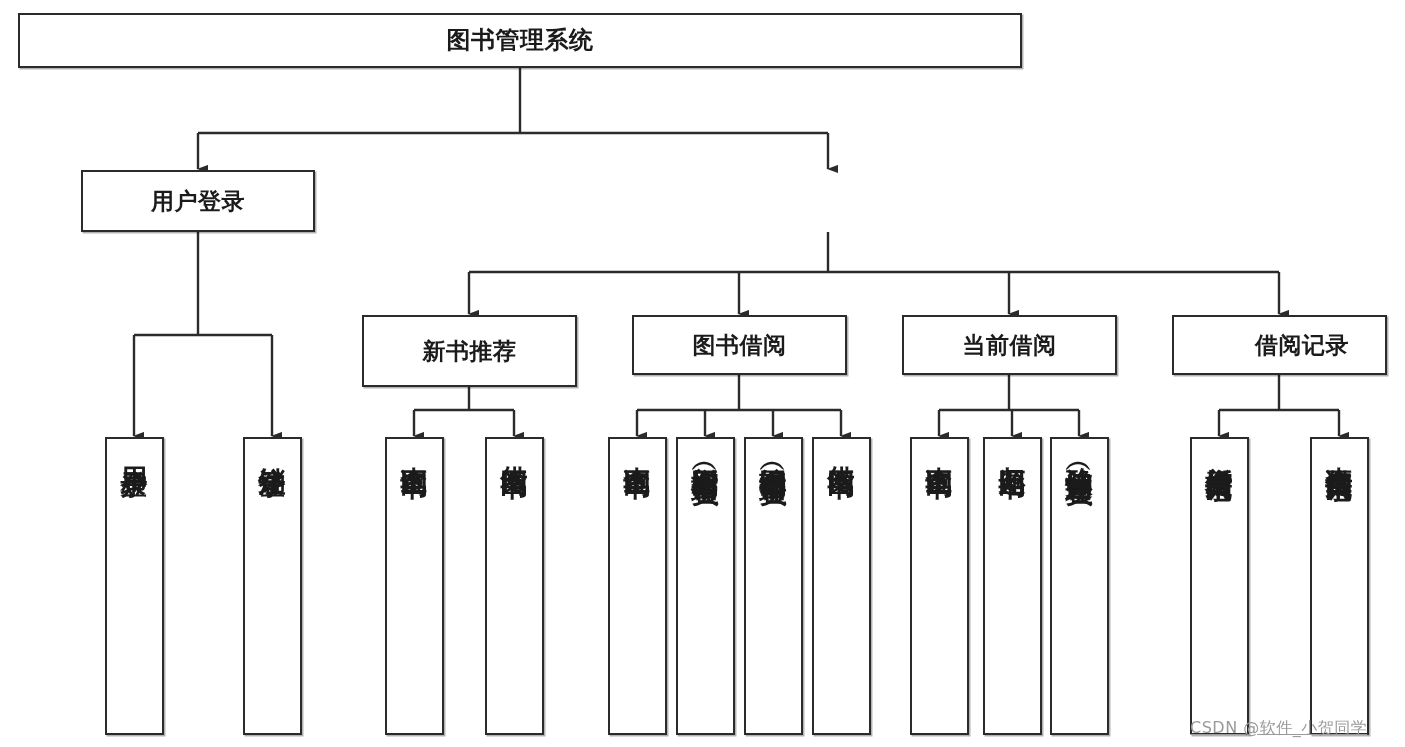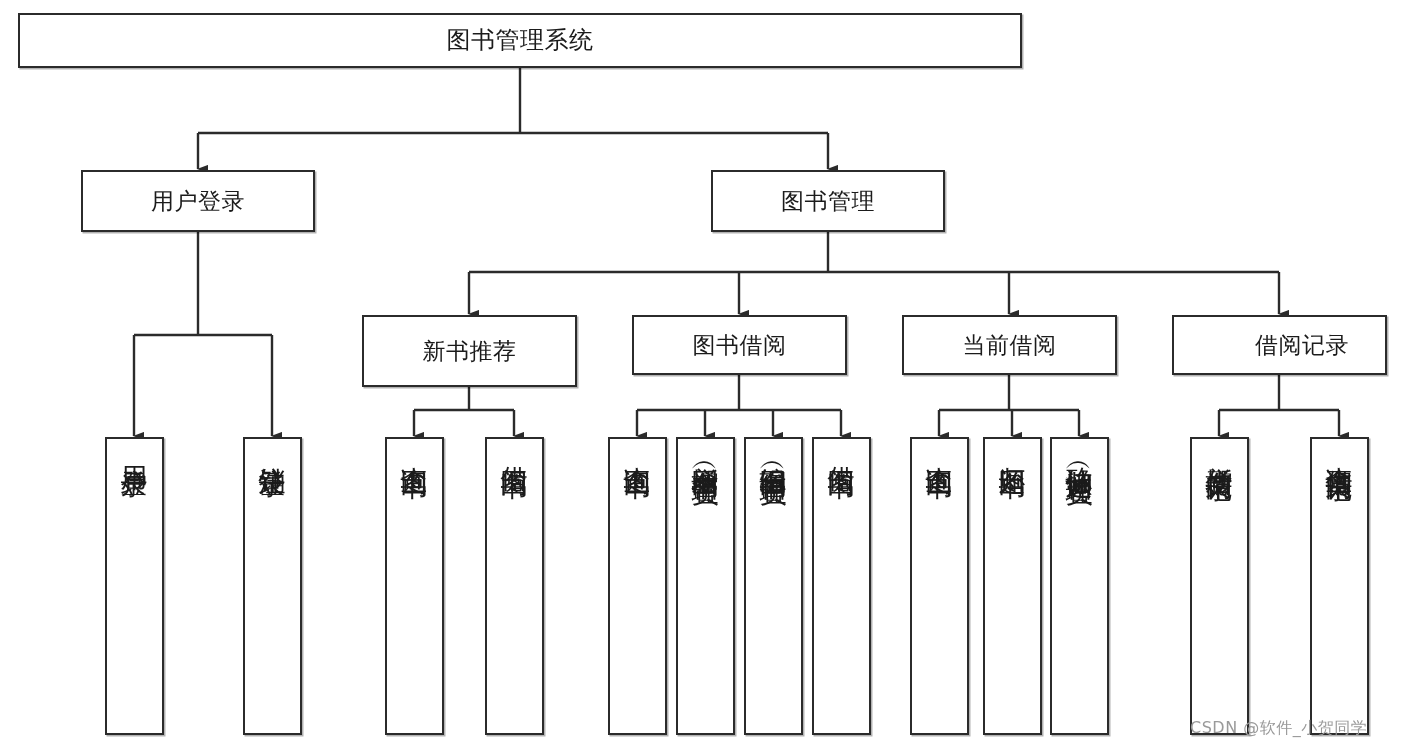--- a/index.html
+++ b/index.html
@@ -27,20 +27,21 @@
   .node {
     position: absolute;
     box-sizing: border-box;
     background: #ffffff;
     border: 2px solid #2b2b2b;
     box-shadow: 1.5px 1.5px 0 rgba(0,0,0,0.30);
     display: flex;
     align-items: center;
     justify-content: center;
     color: #1b1b1b;
+    font-weight: bold;
   }
   .node-label {
     display: block;
     text-align: center;
     line-height: 1.22;
     white-space: pre-line;
   }
   .node.horizontal .node-label {
     writing-mode: horizontal-tb;
     font-size: 23px;
@@ -116,23 +117,20 @@
   </svg>
 
   <div class="node root horizontal" style="left: 18px; top: 13px; width: 1004px; height: 55px;">
     <span class="node-label">图书管理系统</span>
   </div>
 
   <div class="node horizontal" style="left: 81px; top: 170px; width: 234px; height: 62px;">
     <span class="node-label">用户登录</span>
   </div>
 
-  <div class="node horizontal" style="left: 711px; top: 170px; width: 234px; height: 62px;">
-    <span class="node-label">图书管理</span>
-  </div>
 
   <div class="node horizontal" style="left: 362px; top: 315px; width: 215px; height: 72px;">
     <span class="node-label">新书推荐</span>
   </div>
 
   <div class="node horizontal" style="left: 632px; top: 315px; width: 215px; height: 60px;">
     <span class="node-label">图书借阅</span>
   </div>
 
   <div class="node horizontal" style="left: 902px; top: 315px; width: 215px; height: 60px;">
@@ -188,14 +186,14 @@
   </div>
 
   <div class="node vertical" style="left: 1190px; top: 437px; width: 59px; height: 298px;">
     <span class="node-label">新增借阅记录</span>
   </div>
 
   <div class="node vertical" style="left: 1310px; top: 437px; width: 59px; height: 298px;">
     <span class="node-label">查询借阅记录</span>
   </div>
 
-  <div class="watermark" style="left: 1190px; top: 718px; color: rgb(154, 154, 154);">CSDN @软件_小贺同学</div>
+  <div class="watermark" style="left: 1190px; top: 718px; color: rgb(154, 154, 154); text-decoration: underline;">CSDN @软件_小贺同学</div>
 </div>
 
 </body></html>

